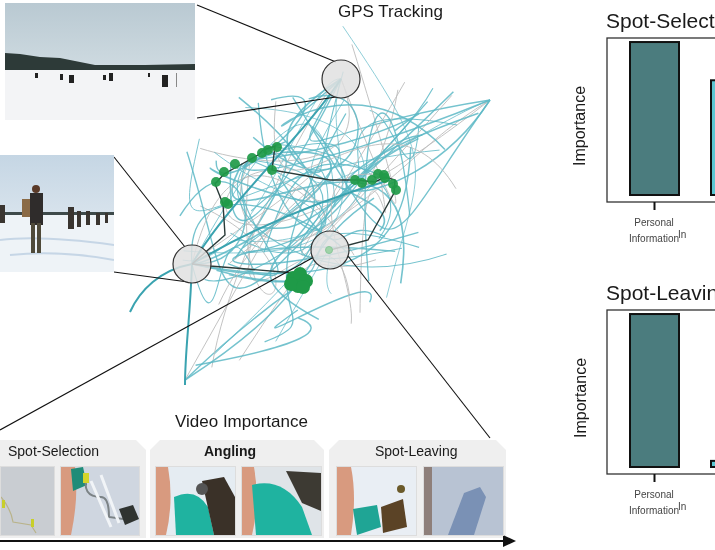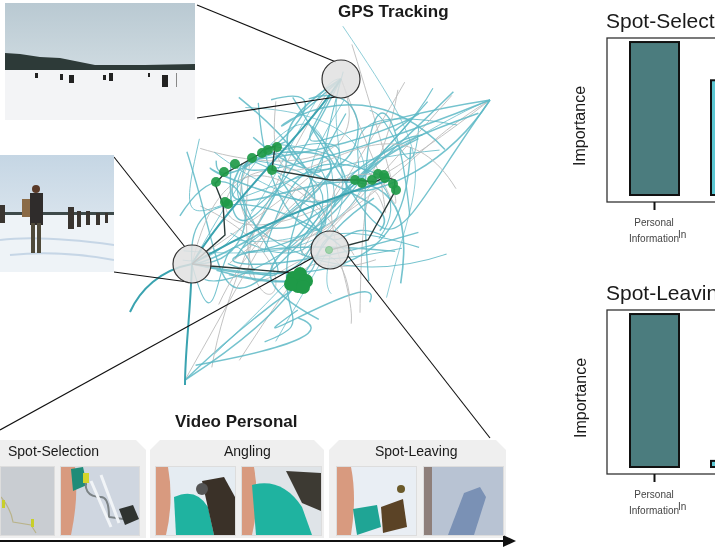--- a/index.html
+++ b/index.html
@@ -1,20 +1,20 @@
 <!DOCTYPE html>
 <html><head>
   <meta charset="utf-8">
   <style>
     html, body { margin:0; padding:0; background:#ffffff; }
     body { width:715px; height:550px; position:relative; overflow:hidden;
            font-family:"Liberation Sans", sans-serif; color:#1a1a1a; }
     .abs { position:absolute; }
     svg.layer { position:absolute; left:0; top:0; }
-    .title-lg { font-size:17px; color:#1a1a1a; white-space:nowrap;font-weight:bold; }
+    .title-lg { font-size:17px; color:#1a1a1a; white-space:nowrap; }
     .chart-title { font-size:21px; color:#1a1a1a; white-space:nowrap; }
     .ylab { font-size:16px; transform:rotate(-90deg); transform-origin:left top; white-space:nowrap; }
     .xlab { font-size:10px; color:#444; text-align:center; line-height:16px; width:70px; }
     .panel-label { font-size:14px; color:#1a1a1a; white-space:nowrap; text-align:center; }
     .photo { position:absolute; overflow:hidden; }
     .thumb { position:absolute; overflow:hidden; border:1px solid #ddd; }
   </style>
 </head>
 <body>
 
@@ -190,35 +190,35 @@
       <rect x="0" y="50" width="5" height="18"></rect>
       <rect x="68" y="52" width="6" height="22"></rect>
       <rect x="77" y="56" width="4" height="16"></rect>
       <rect x="86" y="56" width="4" height="14"></rect>
       <rect x="96" y="58" width="4" height="12"></rect>
       <rect x="105" y="58" width="3" height="10"></rect>
     </g>
   </svg>
 </div>
 
-<div class="abs title-lg" style="left:175px;top:412px;">Video Personal</div>
+<div class="abs title-lg" style="left:175px;top:412px;">Video Importance</div>
 
 <svg class="layer" width="715" height="550">
   <g fill="#efefef">
     <path d="M-2,440 L136,440 L146,450 L146,538 L-2,538 Z"></path>
     <path d="M160,440 L314,440 L324,450 L324,538 L150,538 L150,450 Z"></path>
     <path d="M339,440 L496,440 L506,450 L506,538 L329,538 L329,450 Z"></path>
   </g>
 
   <line x1="0" y1="541" x2="505" y2="541" stroke="#111" stroke-width="2"></line>
   <path d="M503,535 L516,541 L503,547 Z" fill="#111"></path>
 </svg>
 
 <div class="abs panel-label" style="left:8px;top:443px;">Spot-Selection</div>
-<div class="abs panel-label" style="left:224px;top:443px;">Angling</div>
+<div class="abs panel-label" style="left:204px;top:443px;font-weight:bold;">Angling</div>
 <div class="abs panel-label" style="left:375px;top:443px;">Spot-Leaving</div>
 
 <div class="thumb" style="left:0;top:466px;width:53px;height:68px;">
   <svg width="53" height="68">
       <rect width="53" height="68" fill="#c9cdd2"></rect>
     <path d="M0,30 Q10,42 12,55 L30,58 L35,66" stroke="#b9b38a" stroke-width="1.2" fill="none"></path>
     <rect x="1" y="33" width="3" height="8" fill="#c8cf2a"></rect>
       <rect x="30" y="52" width="3" height="8" fill="#c8cf2a"></rect>
     </svg>
 </div>

